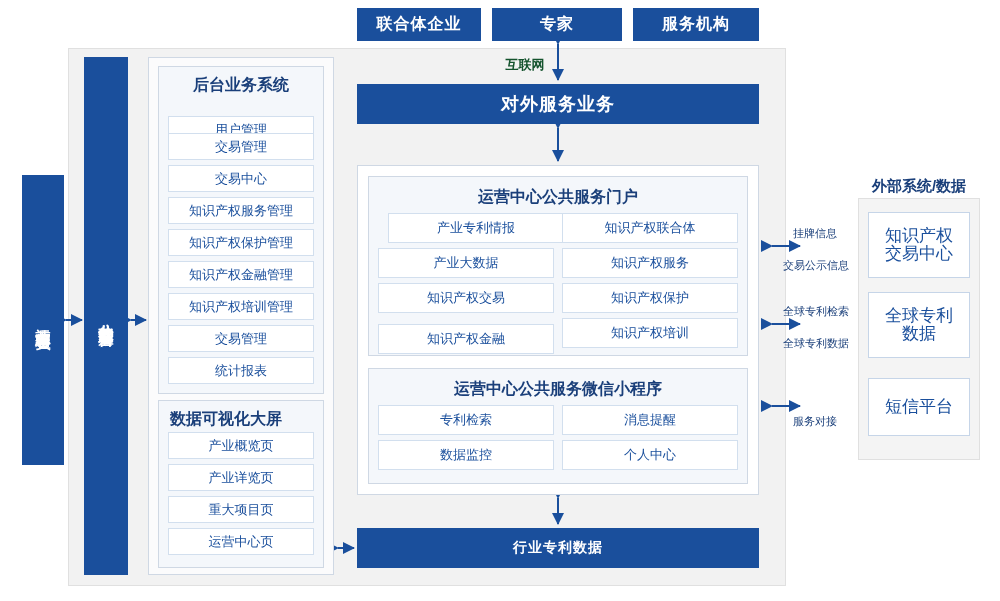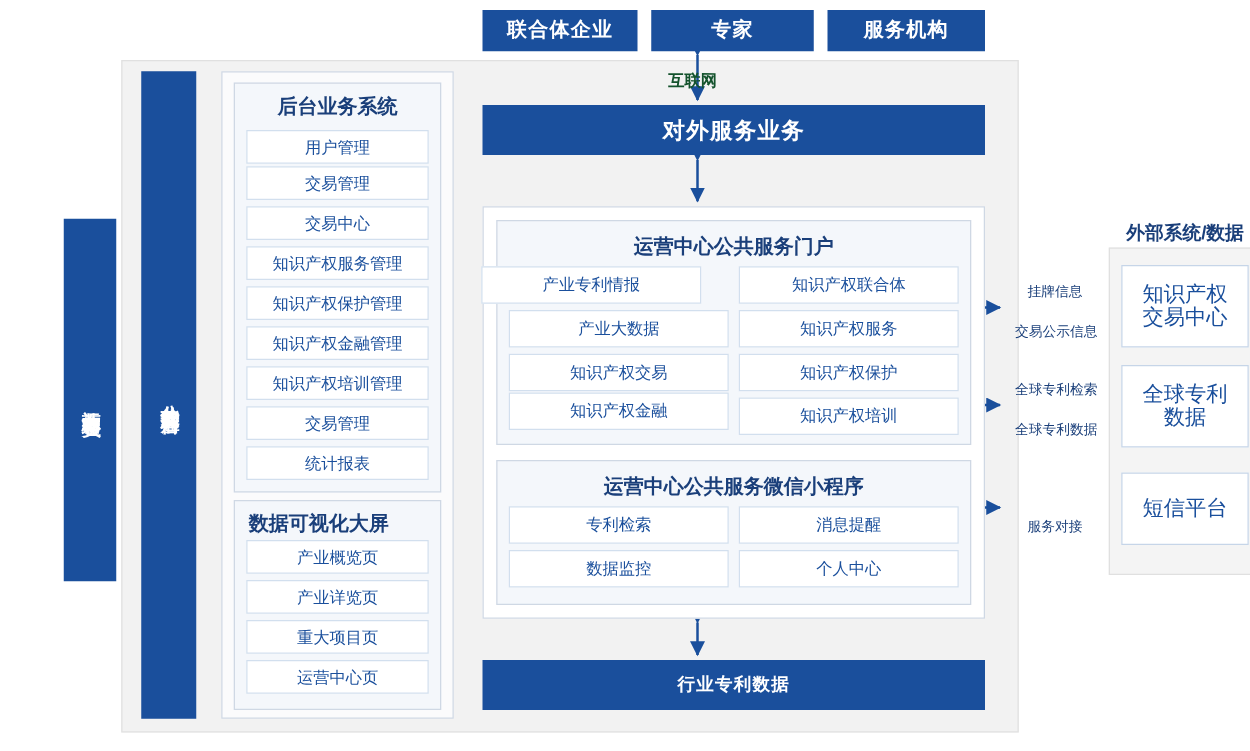--- a/index.html
+++ b/index.html
@@ -8,21 +8,21 @@
     background: #ffffff;
   }
   body {
     width: 1000px;
     height: 601px;
     position: relative;
     font-family: "Liberation Sans", sans-serif;
     color: #1b3a6b;
     overflow: hidden;
   }
-  .abs { position: absolute; box-sizing: border-box; margin-left: 29px; }
+  .abs { position: absolute; box-sizing: border-box; }
 
   
   .solid-blue {
     background: #1a4f9c;
     color: #ffffff;
     font-weight: bold;
     display: flex;
     align-items: center;
     justify-content: center;
     text-align: center;
@@ -207,48 +207,48 @@
     <span>运营中心管理员</span>
   </div>
 <div class="abs" id="common-bar">
     <span>公共功能及管理后台</span>
   </div>
 
 <div class="abs" id="left-panel"></div>
 
 <div class="abs sub-panel" id="backoffice-panel"></div>
 <div class="abs panel-title" id="backoffice-title">后台业务系统</div>
-<div class="abs bo-item" style="top:104px">用户管理</div>
+<div class="abs bo-item" style="top:116px">用户管理</div>
 <div class="abs bo-item" style="top:133px">交易管理</div>
 <div class="abs bo-item" style="top:165px">交易中心</div>
 <div class="abs bo-item" style="top:197px">知识产权服务管理</div>
 <div class="abs bo-item" style="top:229px">知识产权保护管理</div>
 <div class="abs bo-item" style="top:261px">知识产权金融管理</div>
 <div class="abs bo-item" style="top:293px">知识产权培训管理</div>
 <div class="abs bo-item" style="top:325px">交易管理</div>
 <div class="abs bo-item" style="top:357px">统计报表</div>
 
 <div class="abs sub-panel" id="dash-panel"></div>
 <div class="abs panel-title" id="dash-title">数据可视化大屏</div>
 <div class="abs dash-item" style="top:432px">产业概览页</div>
 <div class="abs dash-item" style="top:464px">产业详览页</div>
 <div class="abs dash-item" style="top:496px">重大项目页</div>
 <div class="abs dash-item" style="top:528px">运营中心页</div>
 
 <div class="abs" id="center-panel"></div>
 
 <div class="abs sub-panel" id="portal-panel"></div>
 <div class="abs panel-title" id="portal-title">运营中心公共服务门户</div>
-<div class="abs cell" style="left:356px; top:213px">产业专利情报</div>
+<div class="abs cell" style="left:388px; top:213px">产业专利情报</div>
 <div class="abs cell" style="left:562px; top:213px">知识产权联合体</div>
 <div class="abs cell" style="left:378px; top:248px">产业大数据</div>
 <div class="abs cell" style="left:562px; top:248px">知识产权服务</div>
 <div class="abs cell" style="left:378px; top:283px">知识产权交易</div>
 <div class="abs cell" style="left:562px; top:283px">知识产权保护</div>
-<div class="abs cell" style="left:378px; top:314px">知识产权金融</div>
+<div class="abs cell" style="left:378px; top:324px">知识产权金融</div>
 <div class="abs cell" style="left:562px; top:318px">知识产权培训</div>
 
 <div class="abs sub-panel" id="mini-panel"></div>
 <div class="abs panel-title" id="mini-title">运营中心公共服务微信小程序</div>
 <div class="abs cell" style="left:378px; top:405px">专利检索</div>
 <div class="abs cell" style="left:562px; top:405px">消息提醒</div>
 <div class="abs cell" style="left:378px; top:440px">数据监控</div>
 <div class="abs cell" style="left:562px; top:440px">个人中心</div>
 
 <div class="abs solid-blue" id="industry-data">行业专利数据</div>

